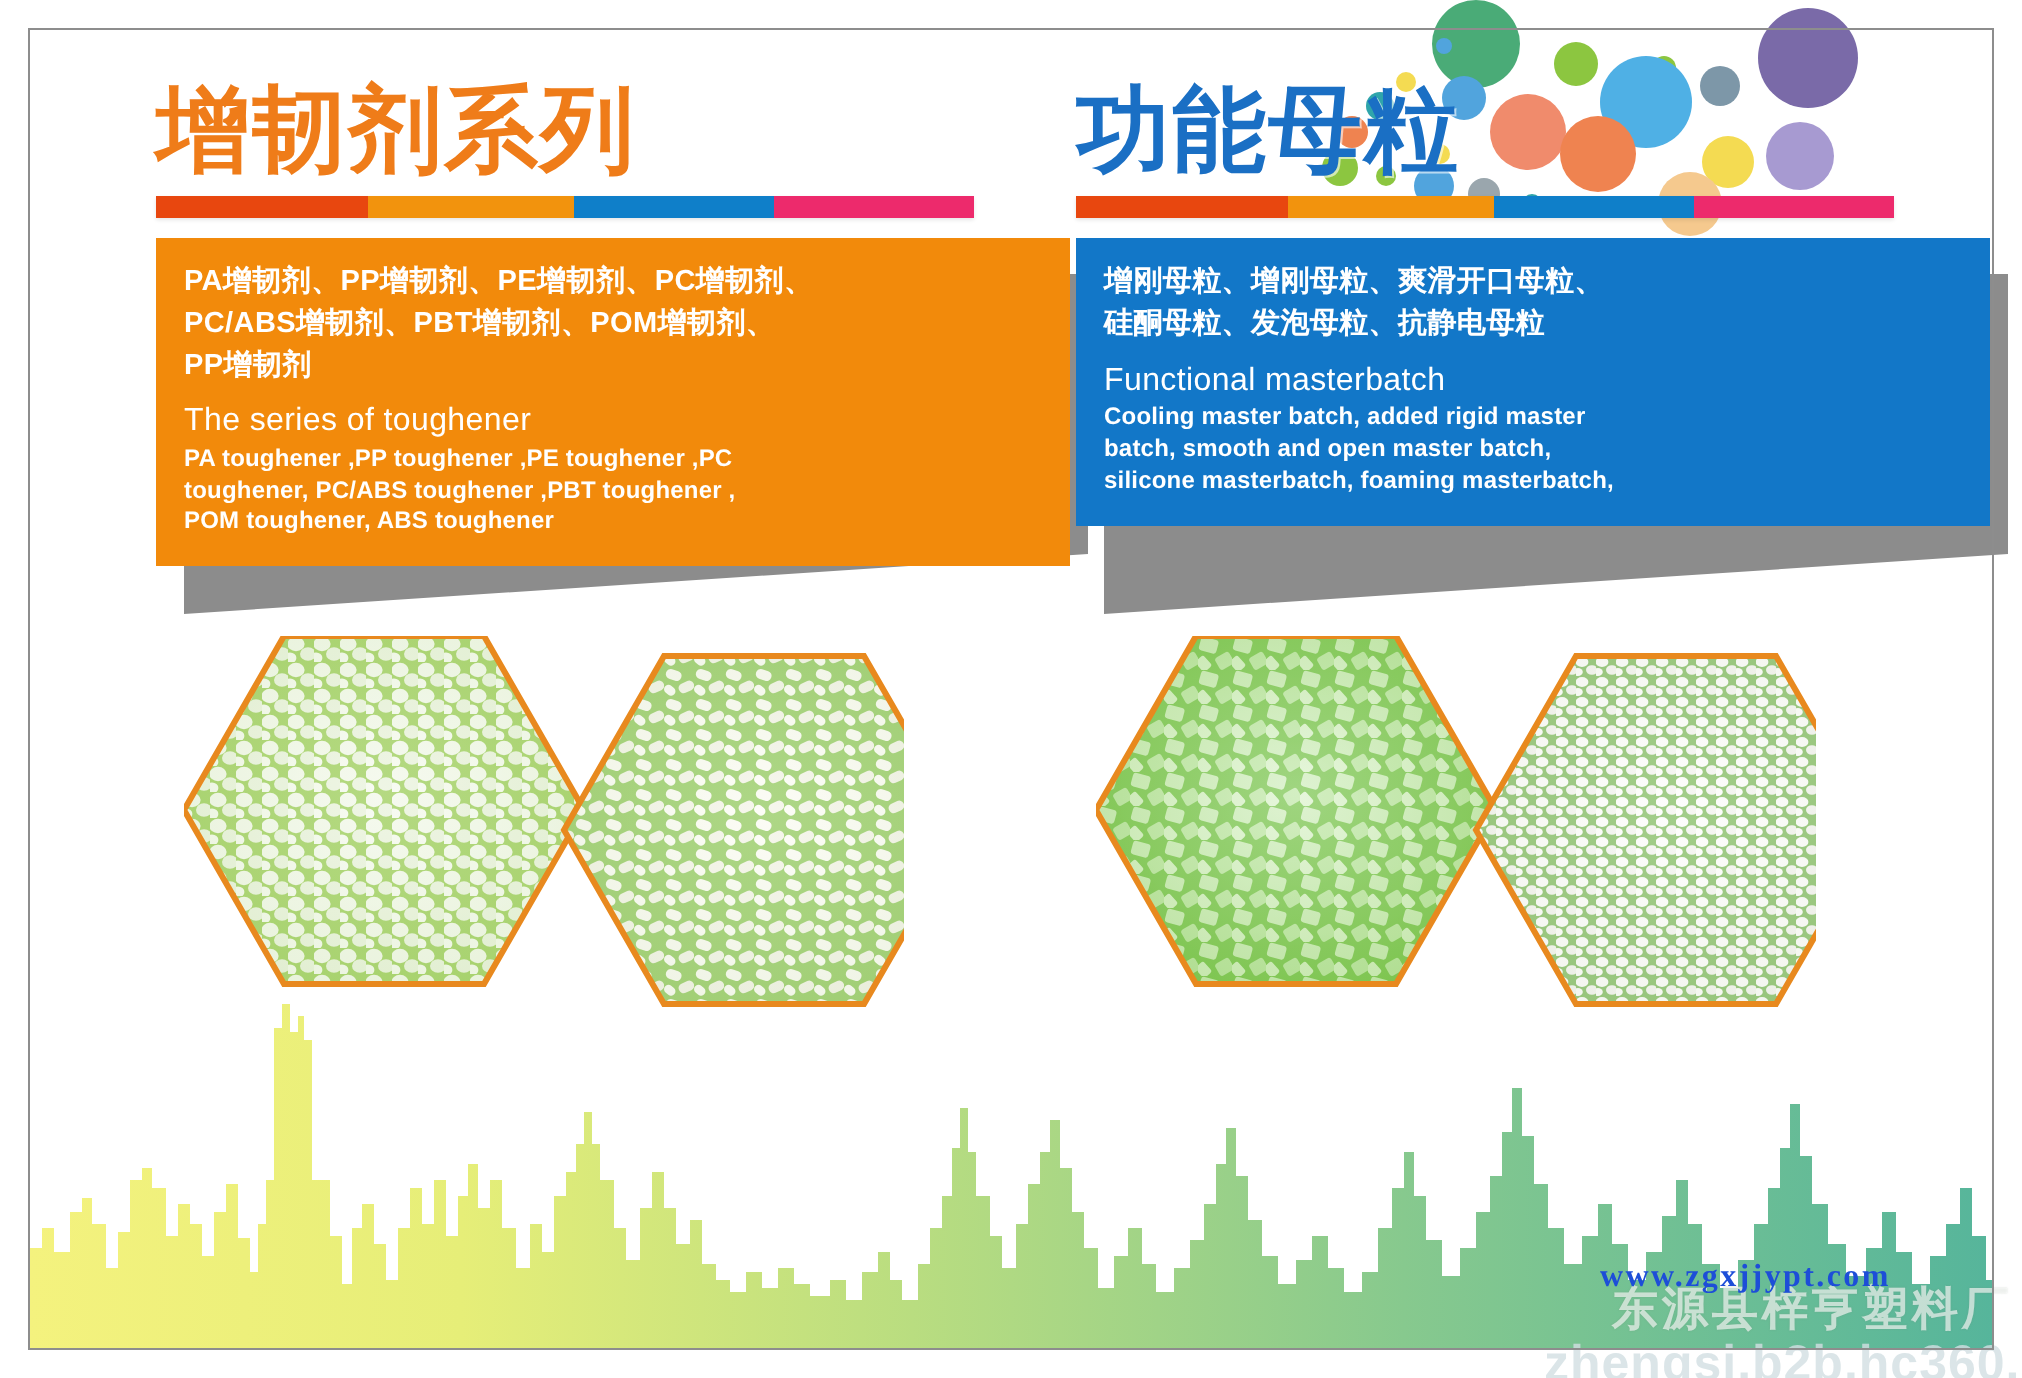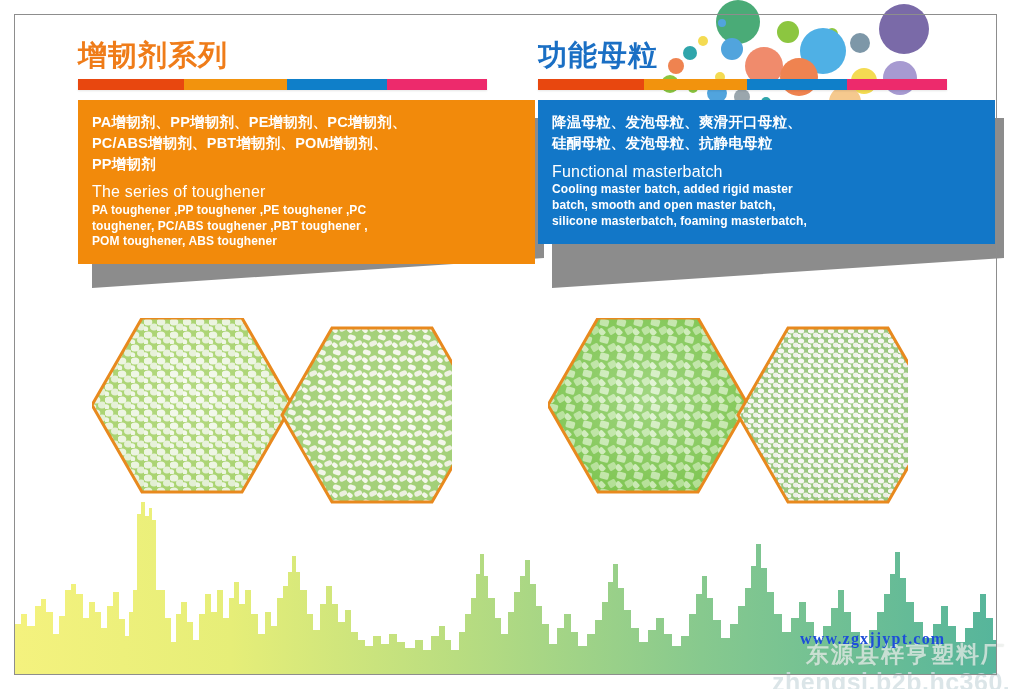--- a/index.html
+++ b/index.html
@@ -33,21 +33,21 @@
   
   .bubbles { position:absolute; left:660px; top:14px; width:340px; height:125px; z-index:5; }
   .bub { position:absolute; border-radius:50%; }
 
   
   .panel { position:absolute; z-index:10; }
   .panel-left  { left:78px;  top:40px;  width:420px; }
   .panel-right { left:538px; top:40px;  width:420px; }
 
   .panel-title {
-    font-size:29px; font-weight:bold; letter-spacing:1px;
+    font-size:47px; font-weight:bold; letter-spacing:1px;
     line-height:1.05; white-space:nowrap;
     text-shadow:1px 1px 0 rgba(255,255,255,.6);
   }
   .panel-left  .panel-title { color:#ef7c19; }
   .panel-right .panel-title { color:#1a6fc4; }
 
   .colorbar {
     display:flex; height:11px; width:409px; margin-top:9px;
     box-shadow:0 1px 2px rgba(0,0,0,.10);
   }
@@ -237,21 +237,21 @@
     </div>
 
     <div style="position:relative;">
       <div class="ribbon" style="left:14px; top:18px;">
         <svg width="452" height="182" xmlns="http://www.w3.org/2000/svg">
           <polygon points="0,170 452,140 452,0 0,0" fill="#8c8c8c"></polygon>
         </svg>
       </div>
 
       <div class="textbox tb-blue" style="background: rgb(18, 119, 200);">
-        <div class="cn-line">降温母粒、发泡母粒、爽滑开口母粒、</div>
+        <div class="cn-line">增刚母粒、增刚母粒、爽滑开口母粒、</div>
         <div class="cn-line">硅酮母粒、发泡母粒、抗静电母粒</div>
         <div class="en-head">Functional masterbatch</div>
         <div class="en-line">Cooling master batch, added rigid master</div>
         <div class="en-line">batch, smooth and open master batch,</div>
         <div class="en-line">silicone masterbatch, foaming masterbatch,</div>
       </div>
     </div>
   </div>
 
   <div class="hexrow hexrow-left">

